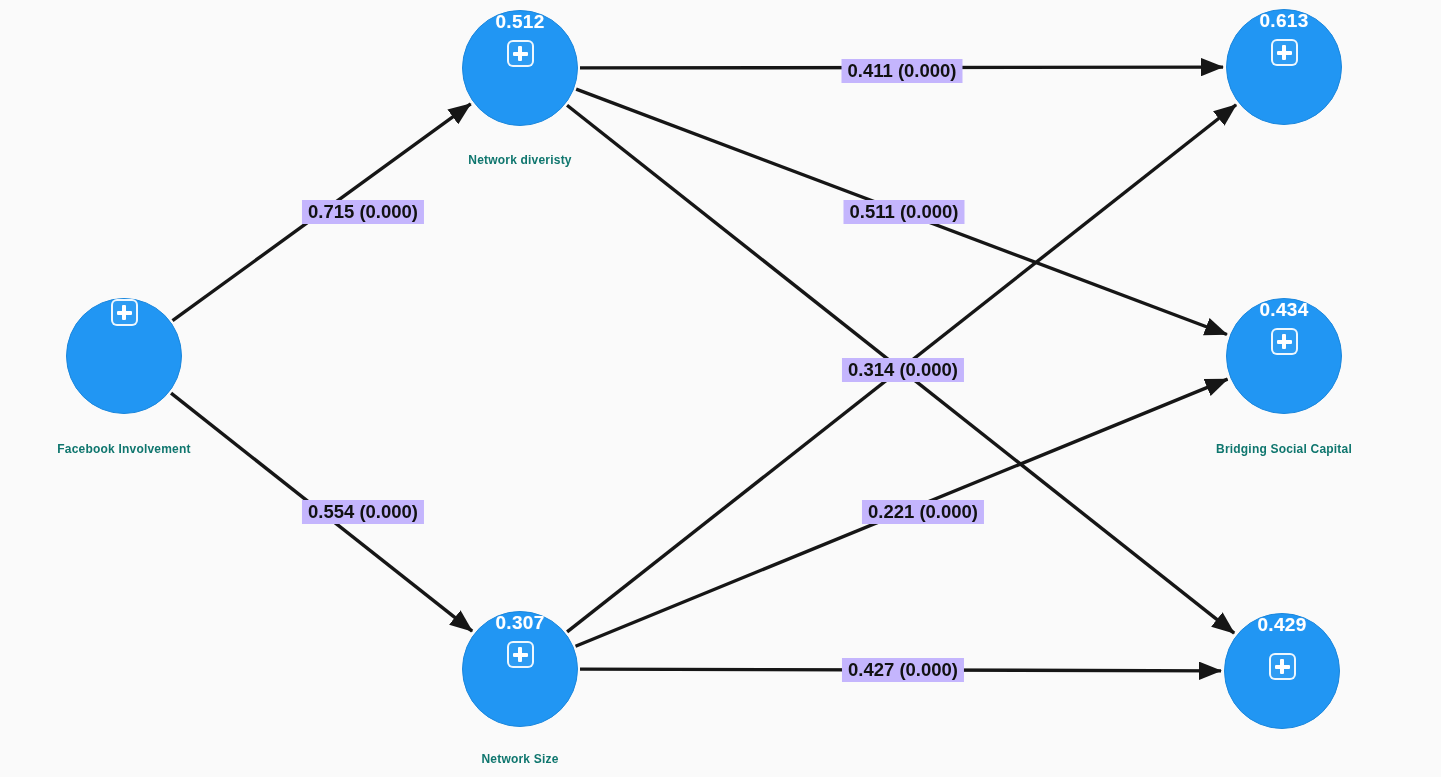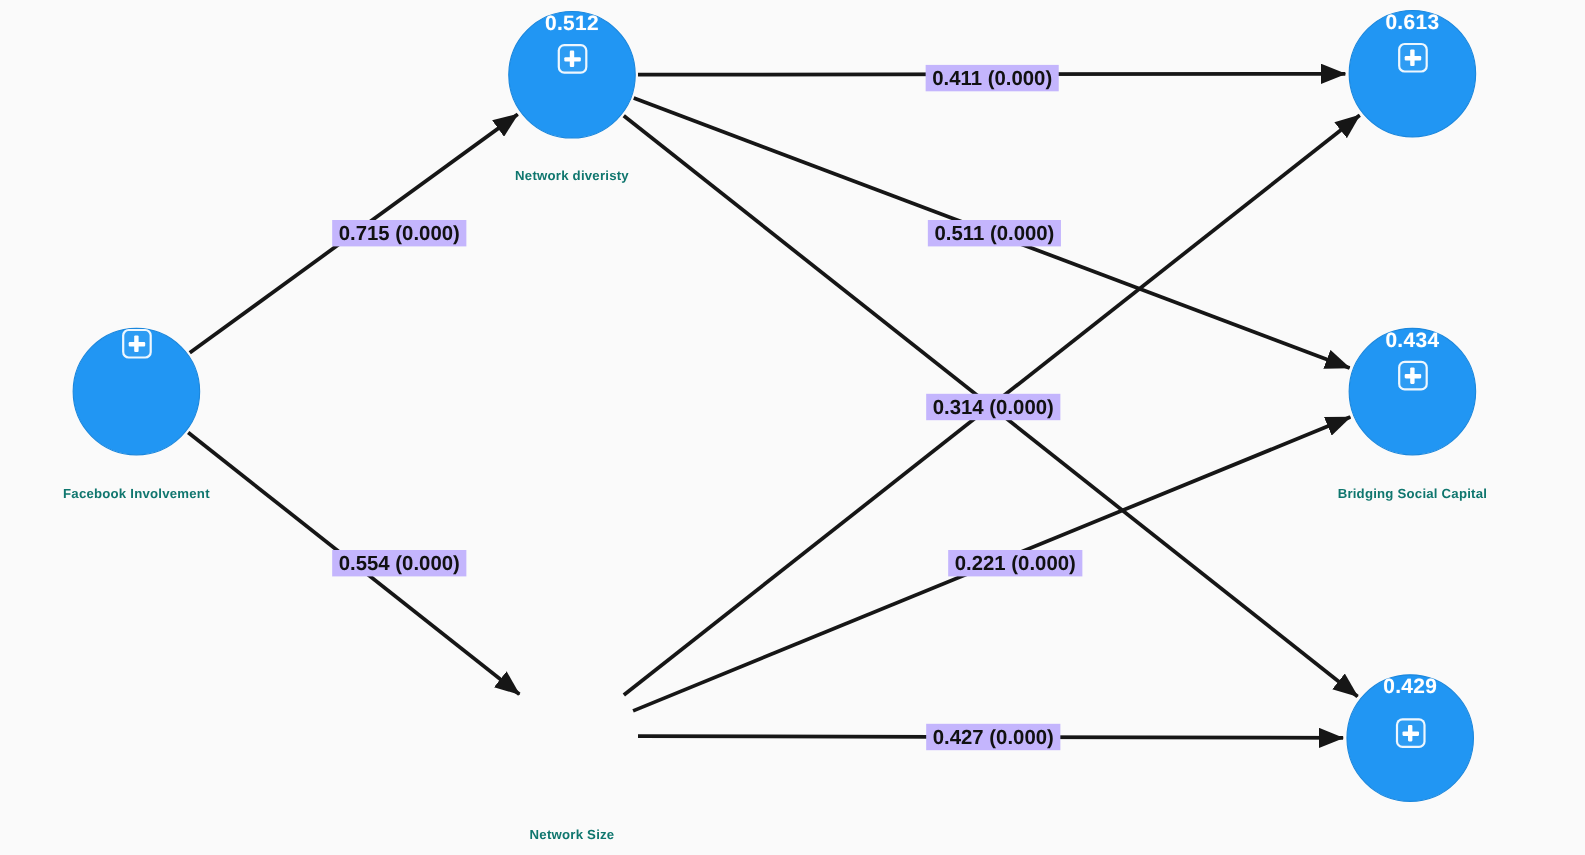--- a/index.html
+++ b/index.html
@@ -103,20 +103,27 @@
     </div>
     <div class="node-label" style="left: 124px; top: 449px;">Facebook Involvement</div>
     <div class="node" style="left: 520px; top: 68px;">
       <div class="r2">0.512</div>
       <div class="plus-icon">
         <span class="bar-h"></span>
         <span class="bar-v"></span>
       </div>
     </div>
     <div class="node-label" style="left: 520px; top: 160px;">Network diveristy</div>
+    <div class="node" style="left: 520px; top: 669px;">
+      <div class="r2">0.307</div>
+      <div class="plus-icon">
+        <span class="bar-h"></span>
+        <span class="bar-v"></span>
+      </div>
+    </div>
     <div class="node-label" style="left: 520px; top: 759px;">Network Size</div>
     <div class="node" style="left: 1284px; top: 67px;">
       <div class="r2">0.613</div>
       <div class="plus-icon">
         <span class="bar-h"></span>
         <span class="bar-v"></span>
       </div>
     </div>
     <div class="node" style="left: 1284px; top: 356px;">
       <div class="r2">0.434</div>

